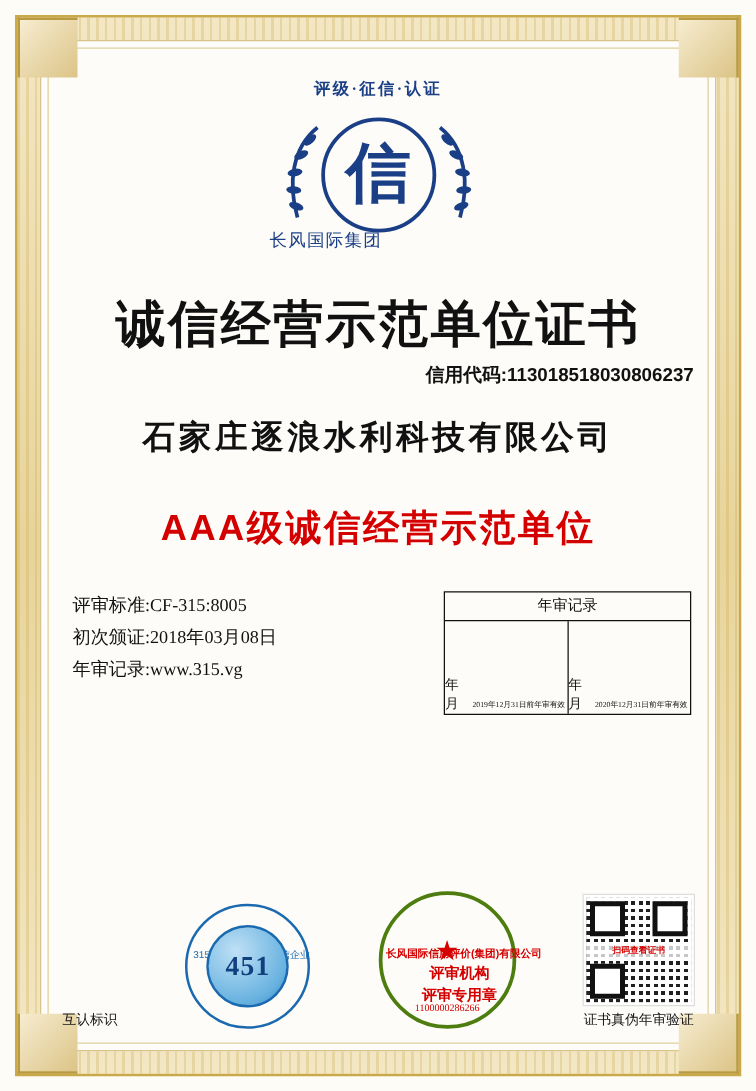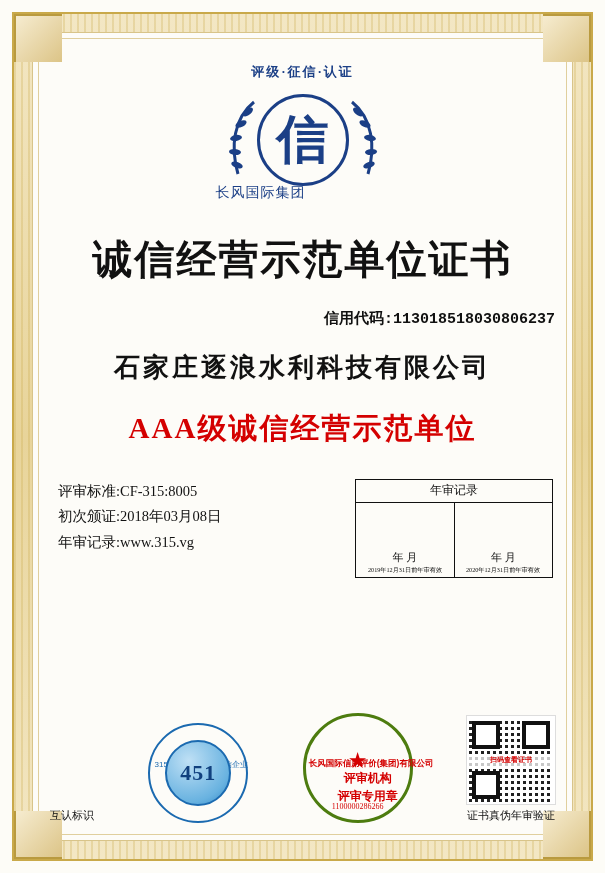--- a/index.html
+++ b/index.html
@@ -122,44 +122,44 @@
   .main-title {
     margin-top: 20px;
     font-size: 40px;
     font-weight: bold;
     color: #111111;
     letter-spacing: 2px;
     font-family: "Liberation Serif", serif;
     text-align: center;
   }
   .credit-code {
-    margin-top: 22px;
+    margin-top: 4px;
     align-self: flex-end;
     margin-right: 6px;
     font-size: 15px;
     font-weight: bold;
     color: #111111;
-    font-family: Liberation Mono, monospace;
+    font-family: Liberation Sans, sans-serif;
   }
   .company {
     margin-top: 22px;
     font-size: 26px;
     font-weight: bold;
     color: #111111;
     letter-spacing: 3px;
     font-family: "Liberation Serif", serif;
     text-align: left;
   }
   .award {
-    margin-top: 24px;
+    margin-top: 36px;
     font-size: 29px;
     font-weight: bold;
     color: #d40000;
     letter-spacing: 2px;
-    font-family: Liberation Serif, serif;
+    font-family: Liberation Sans, sans-serif;
     text-align: center;
   }
 
   
   .details-row {
     margin-top: 30px;
     width: 100%;
     display: flex;
     justify-content: space-between;
     align-items: flex-start;
@@ -188,23 +188,23 @@
     color: #111;
   }
   .annual-cells {
     display: flex;
     height: 74px;
   }
   .annual-cell {
     flex: 1;
     position: relative;
     display: flex;
-    flex-direction: column;
+    flex-direction: row;
     justify-content: flex-end;
-    align-items: center;
+    align-items: flex-end;
   }
   .annual-cell + .annual-cell { border-left: 1px solid #111; }
   .annual-ym {
     font-size: 11px;
     color: #111;
     padding-bottom: 1px;
   }
   .annual-note {
     font-size: 6.5px;
     color: #111;

